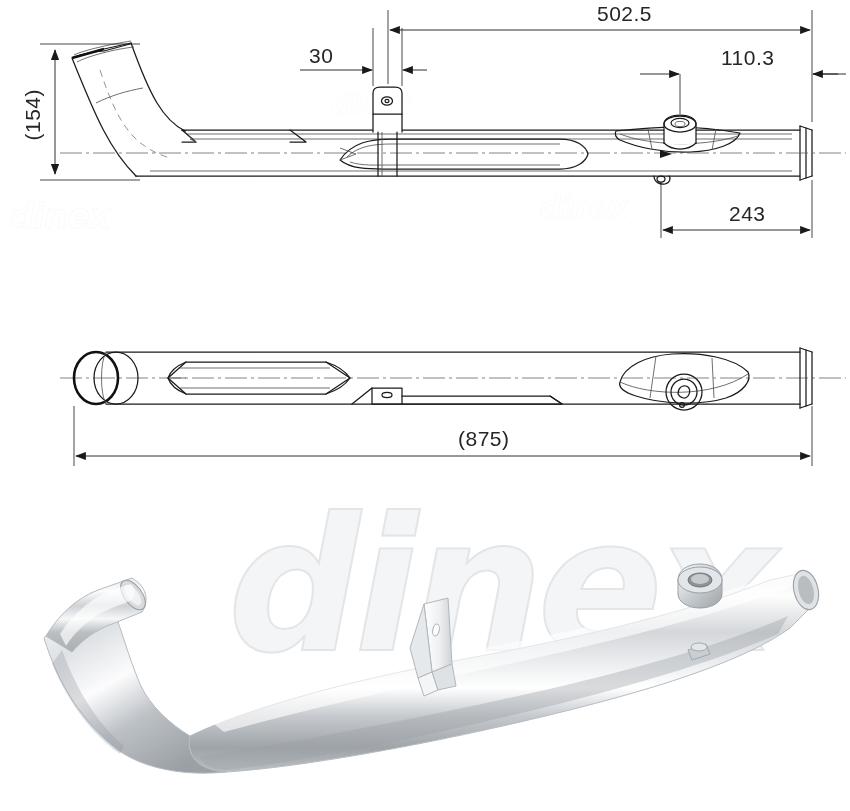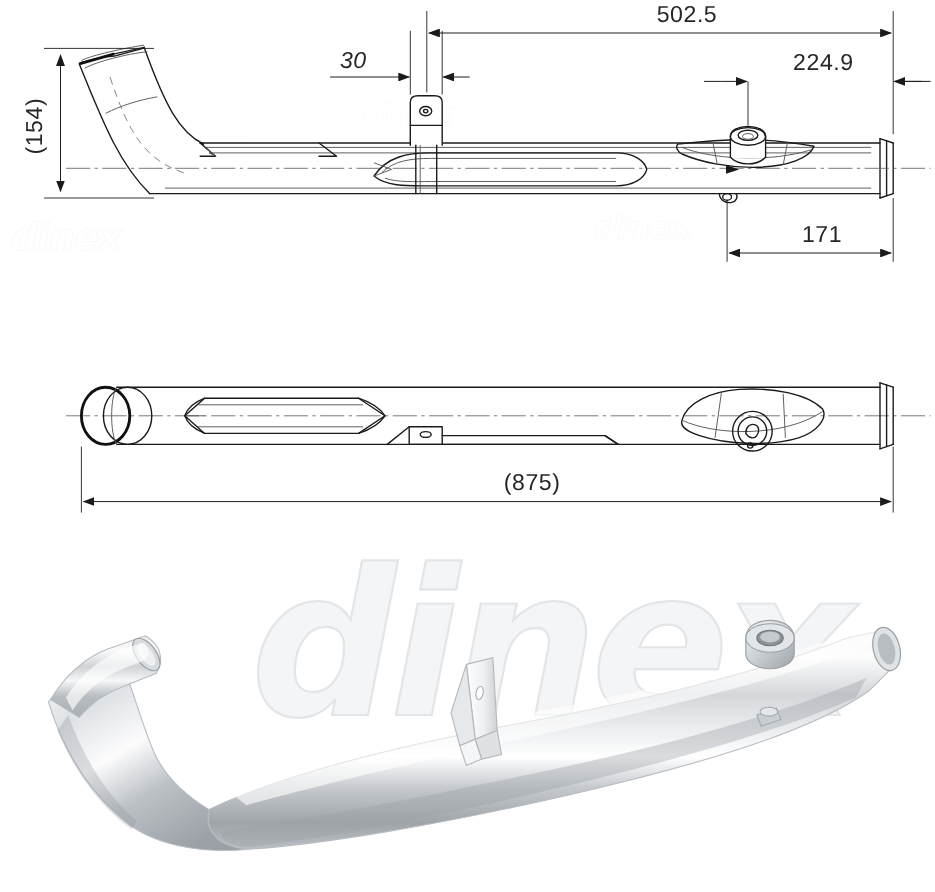--- a/index.html
+++ b/index.html
@@ -362,23 +362,23 @@
 
       <g>
         <path d="M688,650 L706,644 L710,654 L692,660 Z" fill="#c9ced2" stroke="#a3a8ad" stroke-width="1"></path>
         <ellipse cx="699" cy="647" rx="8" ry="4" fill="#e4e7e9" stroke="#a3a8ad" stroke-width="1"></ellipse>
       </g>
     </g>
   </svg>
 
   <div class="dimtext vert" style="left:7px;top:105px;width:50px;text-align:center;">(154)</div>
 
-  <div class="dimtext" style="left:309px;top:45px;font-style:italic;">30</div>
+  <div class="dimtext" style="left:309px;top:45px;">30</div>
 
   <div class="dimtext" style="left:581px;top:3px;margin-left:16px;">502.5</div>
 
-  <div class="dimtext" style="left:721px;top:47px;">224.9</div>
-
-  <div class="dimtext" style="left:729px;top:203px;">171</div>
+  <div class="dimtext" style="left:721px;top:47px;">110.3</div>
+
+  <div class="dimtext" style="left:729px;top:203px;">243</div>
 
   <div class="dimtext" style="left:430px;top:428px;margin-left:28px;">(875)</div>
 
 </div>
 
 </body></html>

